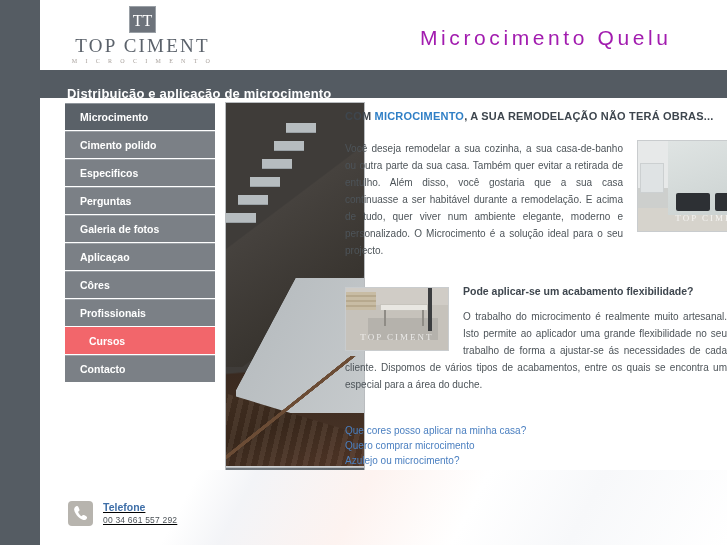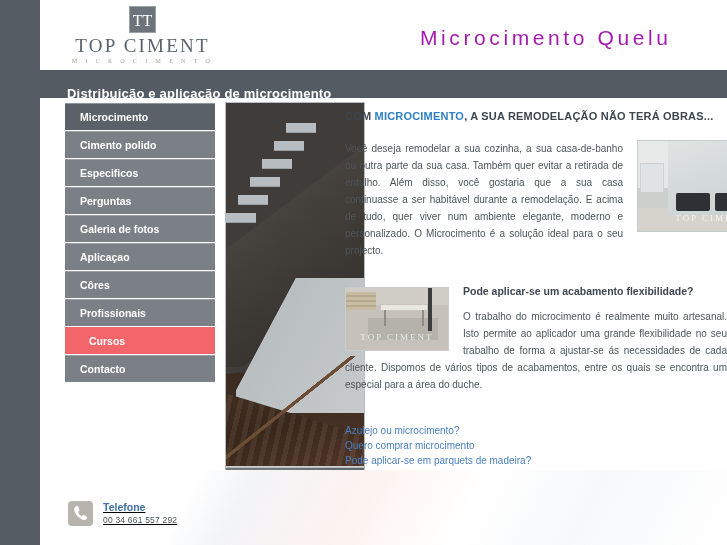--- a/index.html
+++ b/index.html
@@ -436,22 +436,23 @@
           <div class="leg l1"></div>
           <div class="leg l2"></div>
           <div class="post"></div>
           <div class="wm">TOP CIMENT</div>
         </div>
         <div class="sub-head">Pode aplicar-se um acabamento flexibilidade?</div>
         <p class="para">O trabalho do microcimento é realmente muito artesanal. Isto permite ao aplicador uma grande flexibilidade no seu trabalho de forma a ajustar-se ás necessidades de cada cliente. Dispomos de vários tipos de acabamentos, entre os quais se encontra um especial para a área do duche.</p>
       </div>
 
       <div class="link-list" style="margin-top:30px;" id="linklist">
+          <a>Que cores posso aplicar na minha casa?</a>
+          <a>Quero comprar microcimento</a>
           <a>Azulejo ou microcimento?</a>
-          <a>Quero comprar microcimento</a>
           <a>Pode aplicar-se em parquets de madeira?</a>
           <a>Pode aplicar-se microcimento sobre um azulejo?</a>
         </div>
 
       <h2 class="sect-title" style="margin-top:26px; margin-bottom:10px;">
         <span class="blue">A SUA SOLUÇÃO É O </span><span>MICROCIMENTO</span>
       </h2>
 
     </main>
 

